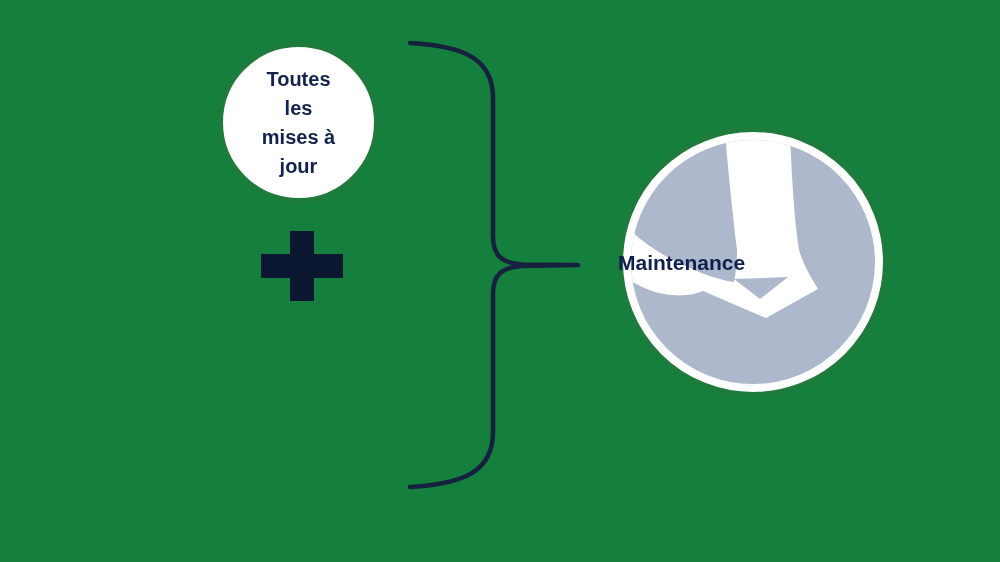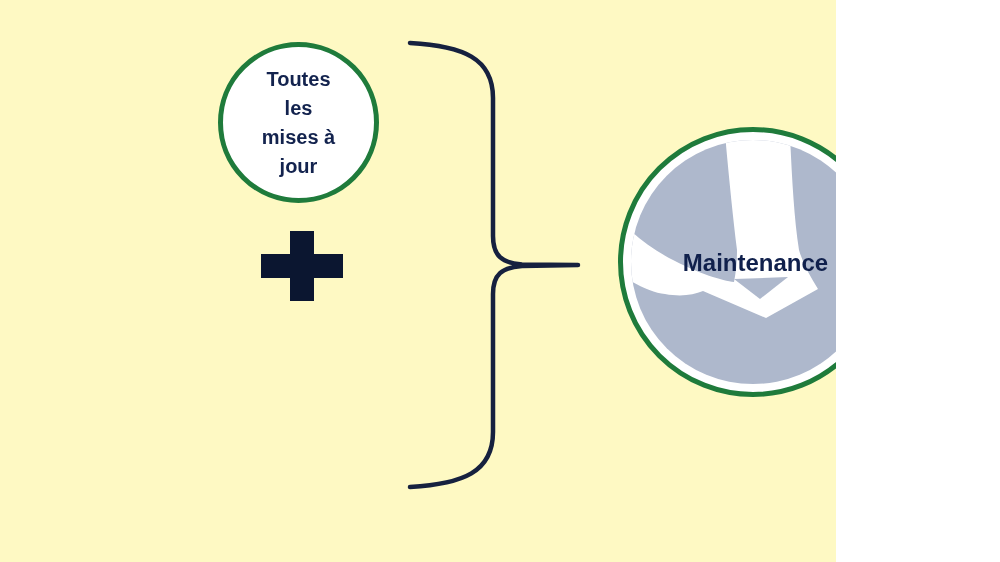--- a/index.html
+++ b/index.html
@@ -3,23 +3,23 @@
 <meta charset="utf-8">
 <style>
   html, body {
     margin: 0;
     padding: 0;
     background: #ffffff;
     font-family: "Liberation Sans", "DejaVu Sans", sans-serif;
   }
   .canvas {
     position: relative;
-    width: 836px;
+    width: 1000px;
     height: 562px;
-    background: #fef9c3;
+    background: #15803d;
     overflow: hidden;
   }
   .abs { position: absolute; }
 
   
   .input-circle {
     box-sizing: border-box;
     border: 5px solid #1F7B3B;
     border-radius: 50%;
     background: #ffffff;
@@ -41,23 +41,22 @@
   .plus-svg { left: 261px; top: 231px; }
   .brace-svg { left: 405px; top: 38px; }
   .result-svg { left: 613px; top: 122px; }
 
   .result-label {
     left: 613px;
     top: 246px;
     width: 280px;
     padding-left: 5px;
     box-sizing: border-box;
-    text-align: center;
     color: #10204C;
-    font-size: 24px;
+    font-size: 21px;
     line-height: 34px;
     font-weight: 600;
   }
 </style>
 </head>
 <body>
 
 <div class="canvas">
 
   <div class="abs input-circle circle-top">

